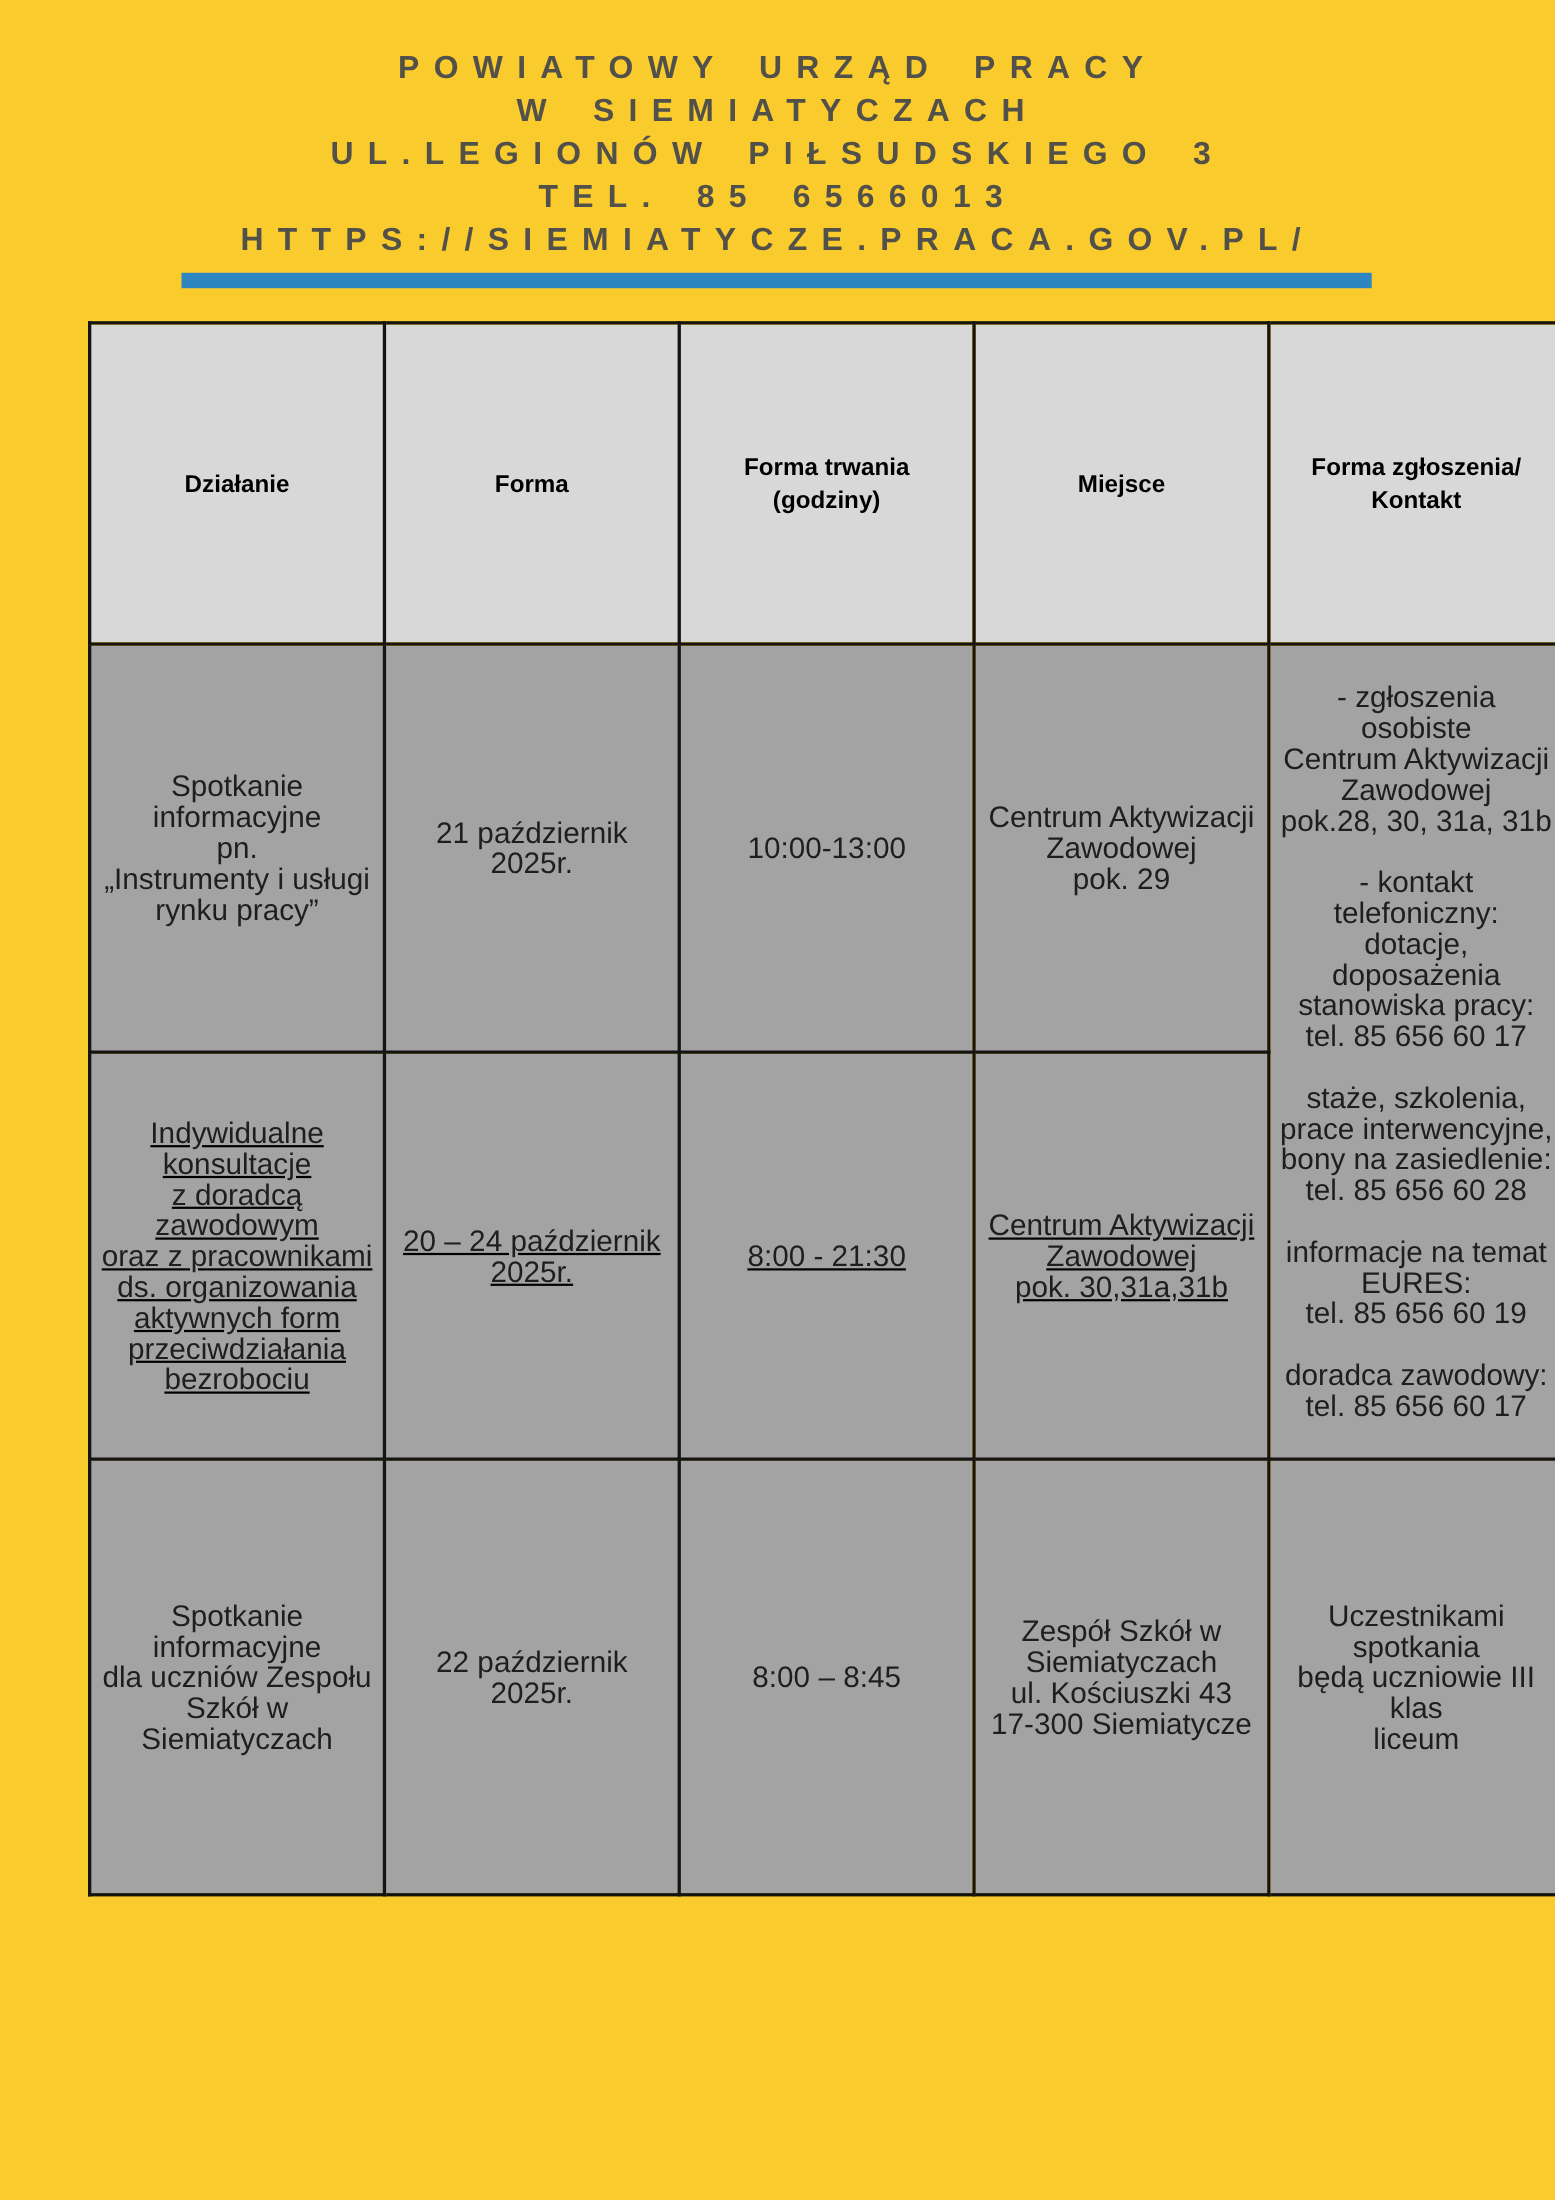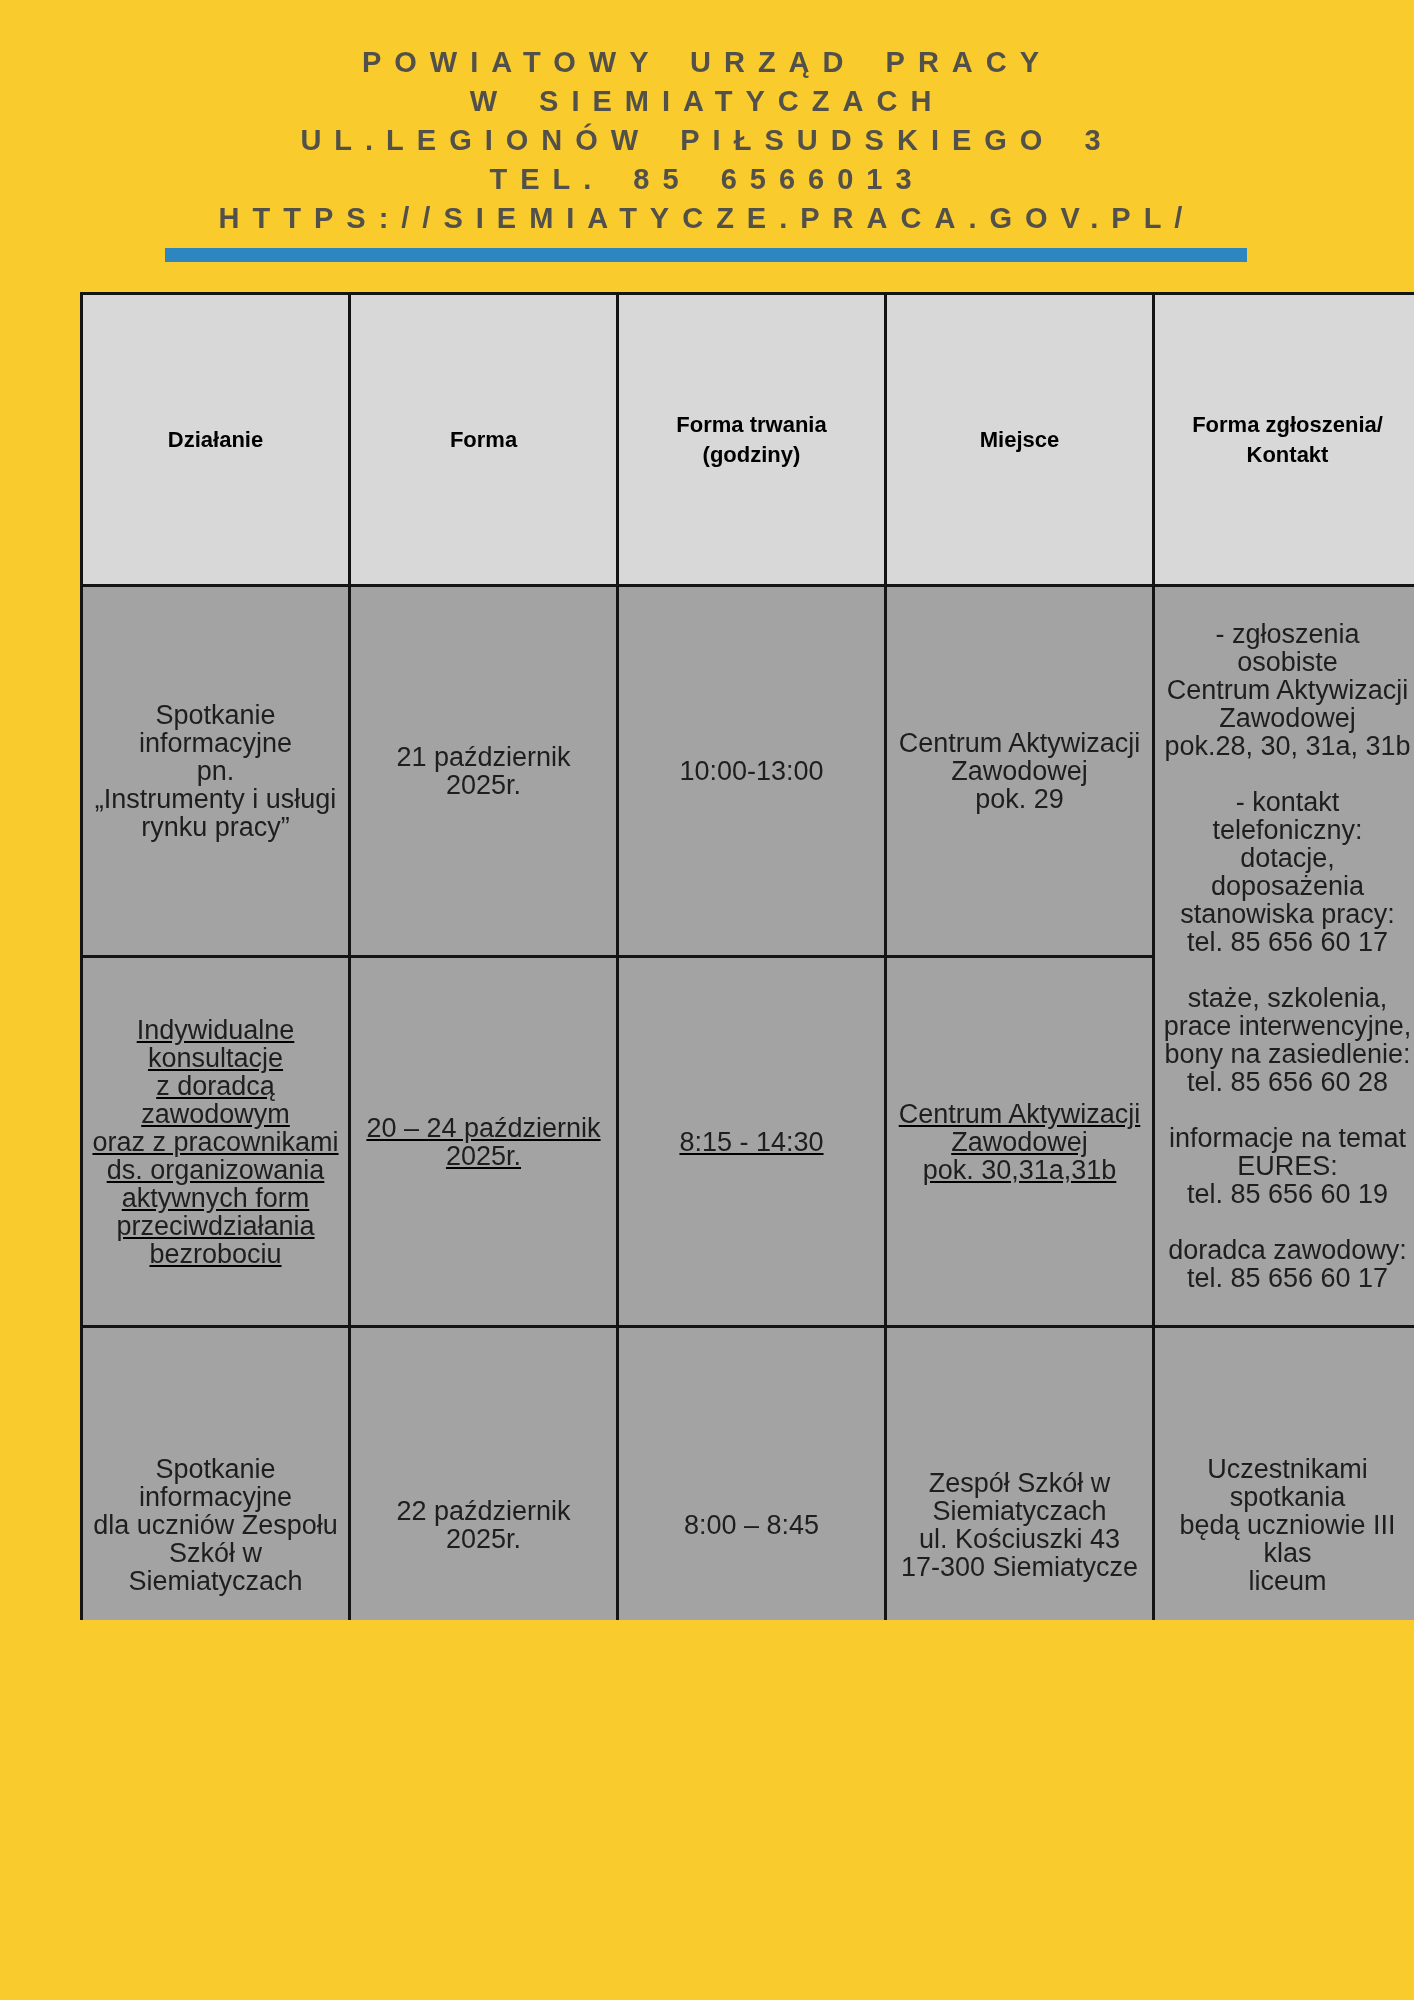--- a/index.html
+++ b/index.html
@@ -3,21 +3,21 @@
 <meta charset="utf-8">
 <style>
   html, body {
     margin: 0;
     padding: 0;
     background: #F9CB2C;
   }
   .poster {
     position: relative;
     width: 1414px;
-    height: 1620px;
+    height: 2000px;
     background: #F9CB2C;
     font-family: "Liberation Sans", "DejaVu Sans", sans-serif;
     overflow: hidden;
   }
 
   
   .org-header {
     position: absolute;
     top: 43px;
     left: 0;
@@ -147,21 +147,21 @@
         <td>Indywidualne
 konsultacje
 z doradcą zawodowym
 oraz z pracownikami
 ds. organizowania
 aktywnych form
 przeciwdziałania
 bezrobociu</td>
         <td>20 – 24 październik
 2025r.</td>
-        <td>8:15 - 14:30</td>
+        <td>8:00 - 21:30</td>
         <td>Centrum Aktywizacji
 Zawodowej
 pok. 30,31a,31b</td>
       </tr>
       <tr class="row-3">
         <td>Spotkanie informacyjne
 dla uczniów Zespołu
 Szkół w Siemiatyczach</td>
         <td>22 październik 2025r.</td>
         <td>8:00 – 8:45</td>

